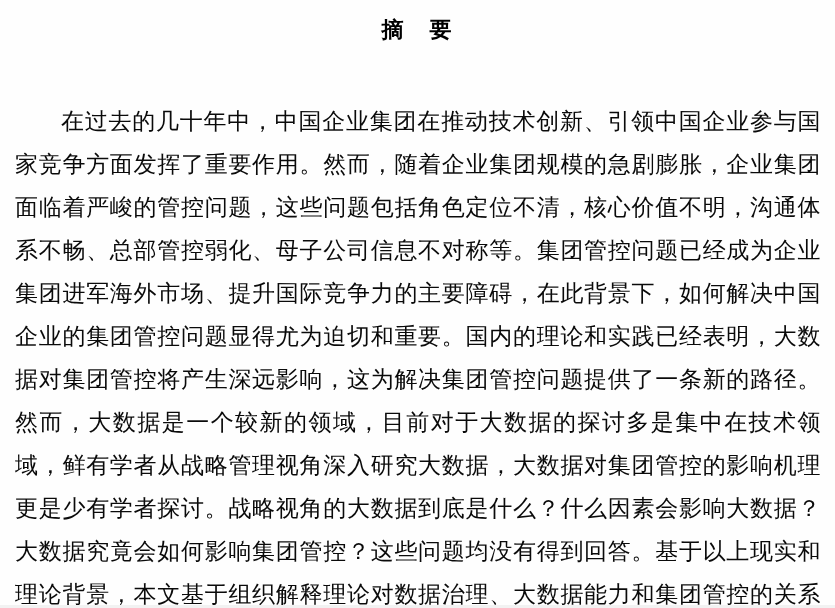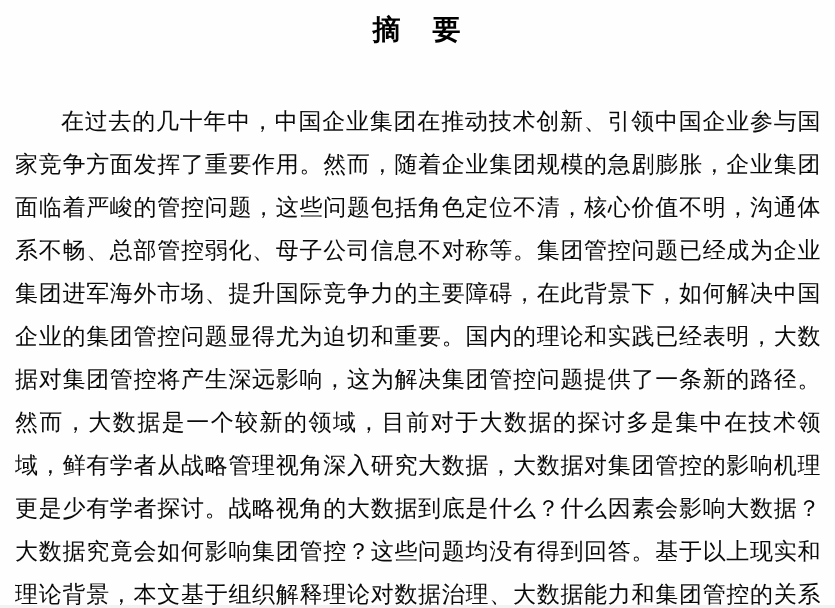--- a/index.html
+++ b/index.html
@@ -13,21 +13,21 @@
     height: 608px;
     background: #fefefe;
     overflow: hidden;
     font-family: "Liberation Serif", serif;
     color: #0a0a0a;
   }
   .title {
     margin: 0;
     padding-top: 8px;
     text-align: center;
-    font-size: 28px;
+    font-size: 22px;
     line-height: 44px;
     font-weight: 700;
     letter-spacing: 2px;
     color: #000000;
   }
   .content {
     margin-top: 48px;
   }
   .content p {
     margin: 0 14px 0 15px;

